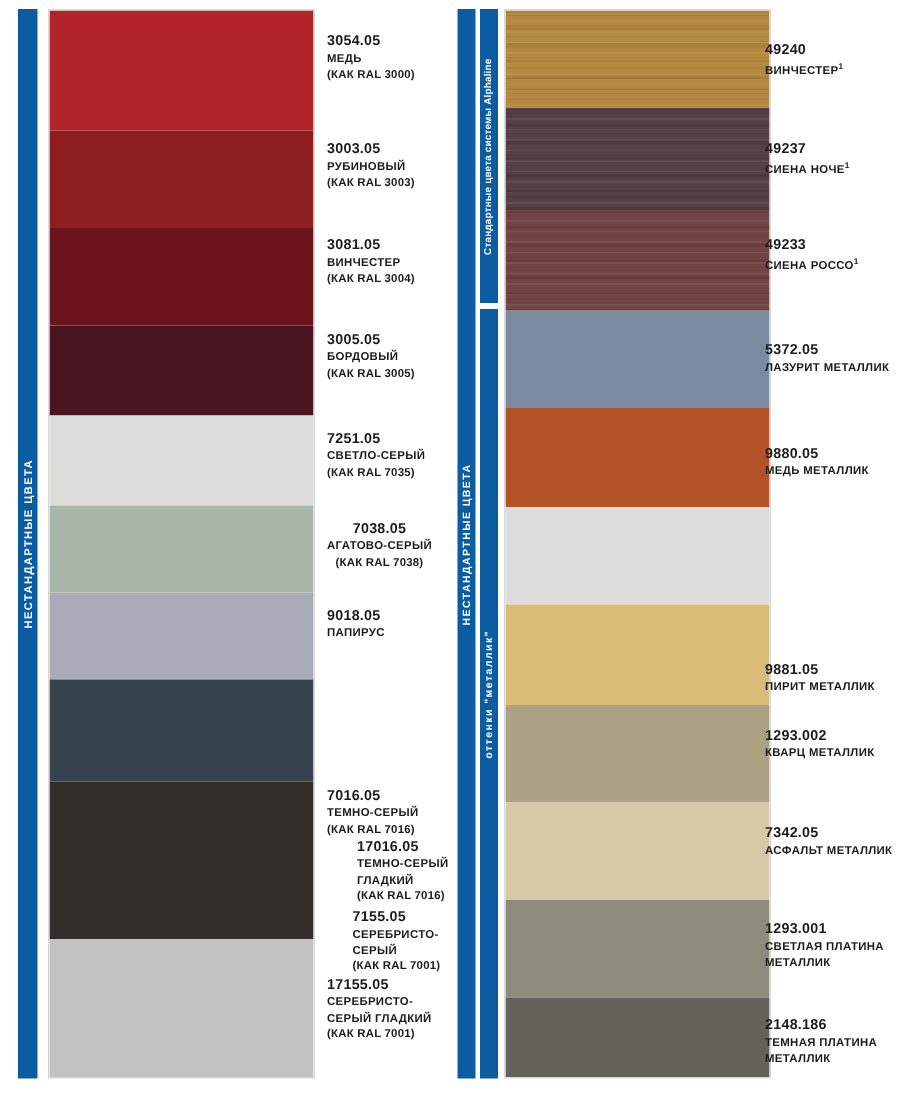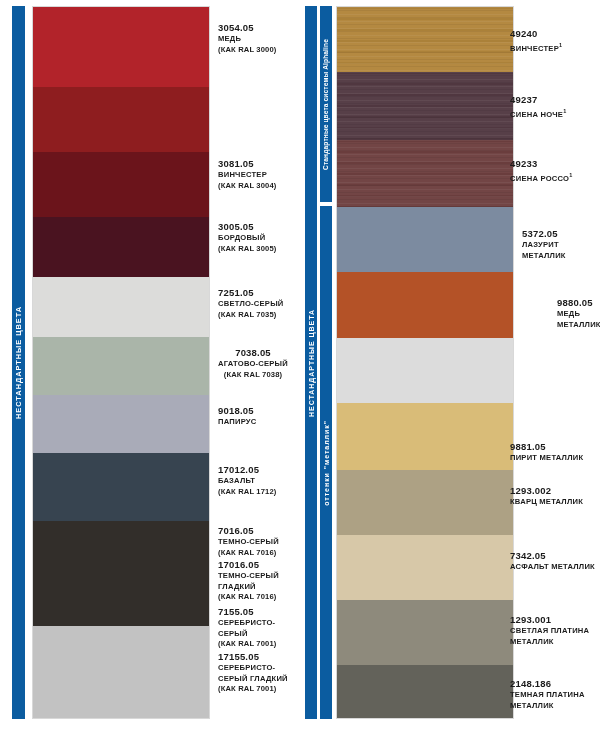--- a/index.html
+++ b/index.html
@@ -147,20 +147,25 @@
         <div class="swatch" title="7016.05 ТЕМНО-СЕРЫЙ" style="height: 105px; background: rgb(50, 46, 42);"></div>
         <div class="swatch" title="7155.05 СЕРЕБРИСТО- СЕРЫЙ" style="height: 104px; background: rgb(194, 194, 194);"></div>
       </div>
 
     <div class="labels" id="left-labels" style="left:218px; top:6px; width:82px; height:713px;">
         <div class="label-block" style="top: 16px;">
           <div class="lbl-code">3054.05</div>
           <div class="lbl-name">МЕДЬ</div>
           <div class="lbl-ral">(КАК RAL 3000)</div>
         </div>
+        <div class="label-block" style="top: 88px;">
+          <div class="lbl-code">3003.05</div>
+          <div class="lbl-name">РУБИНОВЫЙ</div>
+          <div class="lbl-ral">(КАК RAL 3003)</div>
+        </div>
         <div class="label-block" style="top: 152px;">
           <div class="lbl-code">3081.05</div>
           <div class="lbl-name">ВИНЧЕСТЕР</div>
           <div class="lbl-ral">(КАК RAL 3004)</div>
         </div>
         <div class="label-block" style="top: 215px;">
           <div class="lbl-code">3005.05</div>
           <div class="lbl-name">БОРДОВЫЙ</div>
           <div class="lbl-ral">(КАК RAL 3005)</div>
         </div>
@@ -171,37 +176,32 @@
         </div>
         <div class="label-block" style="top: 341px; text-align: center;">
           <div class="lbl-code">7038.05</div>
           <div class="lbl-name">АГАТОВО-СЕРЫЙ</div>
           <div class="lbl-ral">(КАК RAL 7038)</div>
         </div>
         <div class="label-block" style="top: 399px;">
           <div class="lbl-code">9018.05</div>
           <div class="lbl-name">ПАПИРУС</div>
         </div>
-        <div class="label-block" style="top: 458px;">
-          <div class="lbl-code">17012.05</div>
-          <div class="lbl-name">БАЗАЛЬТ</div>
-          <div class="lbl-ral">(КАК RAL 1712)</div>
-        </div>
         <div class="label-block" style="top: 519px;">
           <div class="lbl-code">7016.05</div>
           <div class="lbl-name">ТЕМНО-СЕРЫЙ</div>
           <div class="lbl-ral">(КАК RAL 7016)</div>
         </div>
-        <div class="label-block" style="top: 553px;">
+        <div class="label-block" style="top: 553px; margin-left: 20px;">
           <div class="lbl-code">17016.05</div>
           <div class="lbl-name">ТЕМНО-СЕРЫЙ
 ГЛАДКИЙ</div>
           <div class="lbl-ral">(КАК RAL 7016)</div>
         </div>
-        <div class="label-block" style="top: 600px;">
+        <div class="label-block" style="top: 600px; margin-left: 17px;">
           <div class="lbl-code">7155.05</div>
           <div class="lbl-name">СЕРЕБРИСТО-
 СЕРЫЙ</div>
           <div class="lbl-ral">(КАК RAL 7001)</div>
         </div>
         <div class="label-block" style="top: 645px;">
           <div class="lbl-code">17155.05</div>
           <div class="lbl-name">СЕРЕБРИСТО-
 СЕРЫЙ ГЛАДКИЙ</div>
           <div class="lbl-ral">(КАК RAL 7001)</div>
@@ -243,25 +243,25 @@
           <div class="lbl-name">ВИНЧЕСТЕР<span class="sup">1</span></div>
         </div>
         <div class="label-block" style="top: 88px;">
           <div class="lbl-code">49237</div>
           <div class="lbl-name">СИЕНА НОЧЕ<span class="sup">1</span></div>
         </div>
         <div class="label-block" style="top: 152px;">
           <div class="lbl-code">49233</div>
           <div class="lbl-name">СИЕНА РОССО<span class="sup">1</span></div>
         </div>
-        <div class="label-block" style="top: 222px; margin-left: 12px;">
+        <div class="label-block" style="top: 222px;">
           <div class="lbl-code">5372.05</div>
           <div class="lbl-name">ЛАЗУРИТ МЕТАЛЛИК</div>
         </div>
-        <div class="label-block" style="top: 291px; margin-left: 47px;">
+        <div class="label-block" style="top: 291px;">
           <div class="lbl-code">9880.05</div>
           <div class="lbl-name">МЕДЬ МЕТАЛЛИК</div>
         </div>
         <div class="label-block" style="top: 435px;">
           <div class="lbl-code">9881.05</div>
           <div class="lbl-name">ПИРИТ МЕТАЛЛИК</div>
         </div>
         <div class="label-block" style="top: 479px;">
           <div class="lbl-code">1293.002</div>
           <div class="lbl-name">КВАРЦ МЕТАЛЛИК</div>

